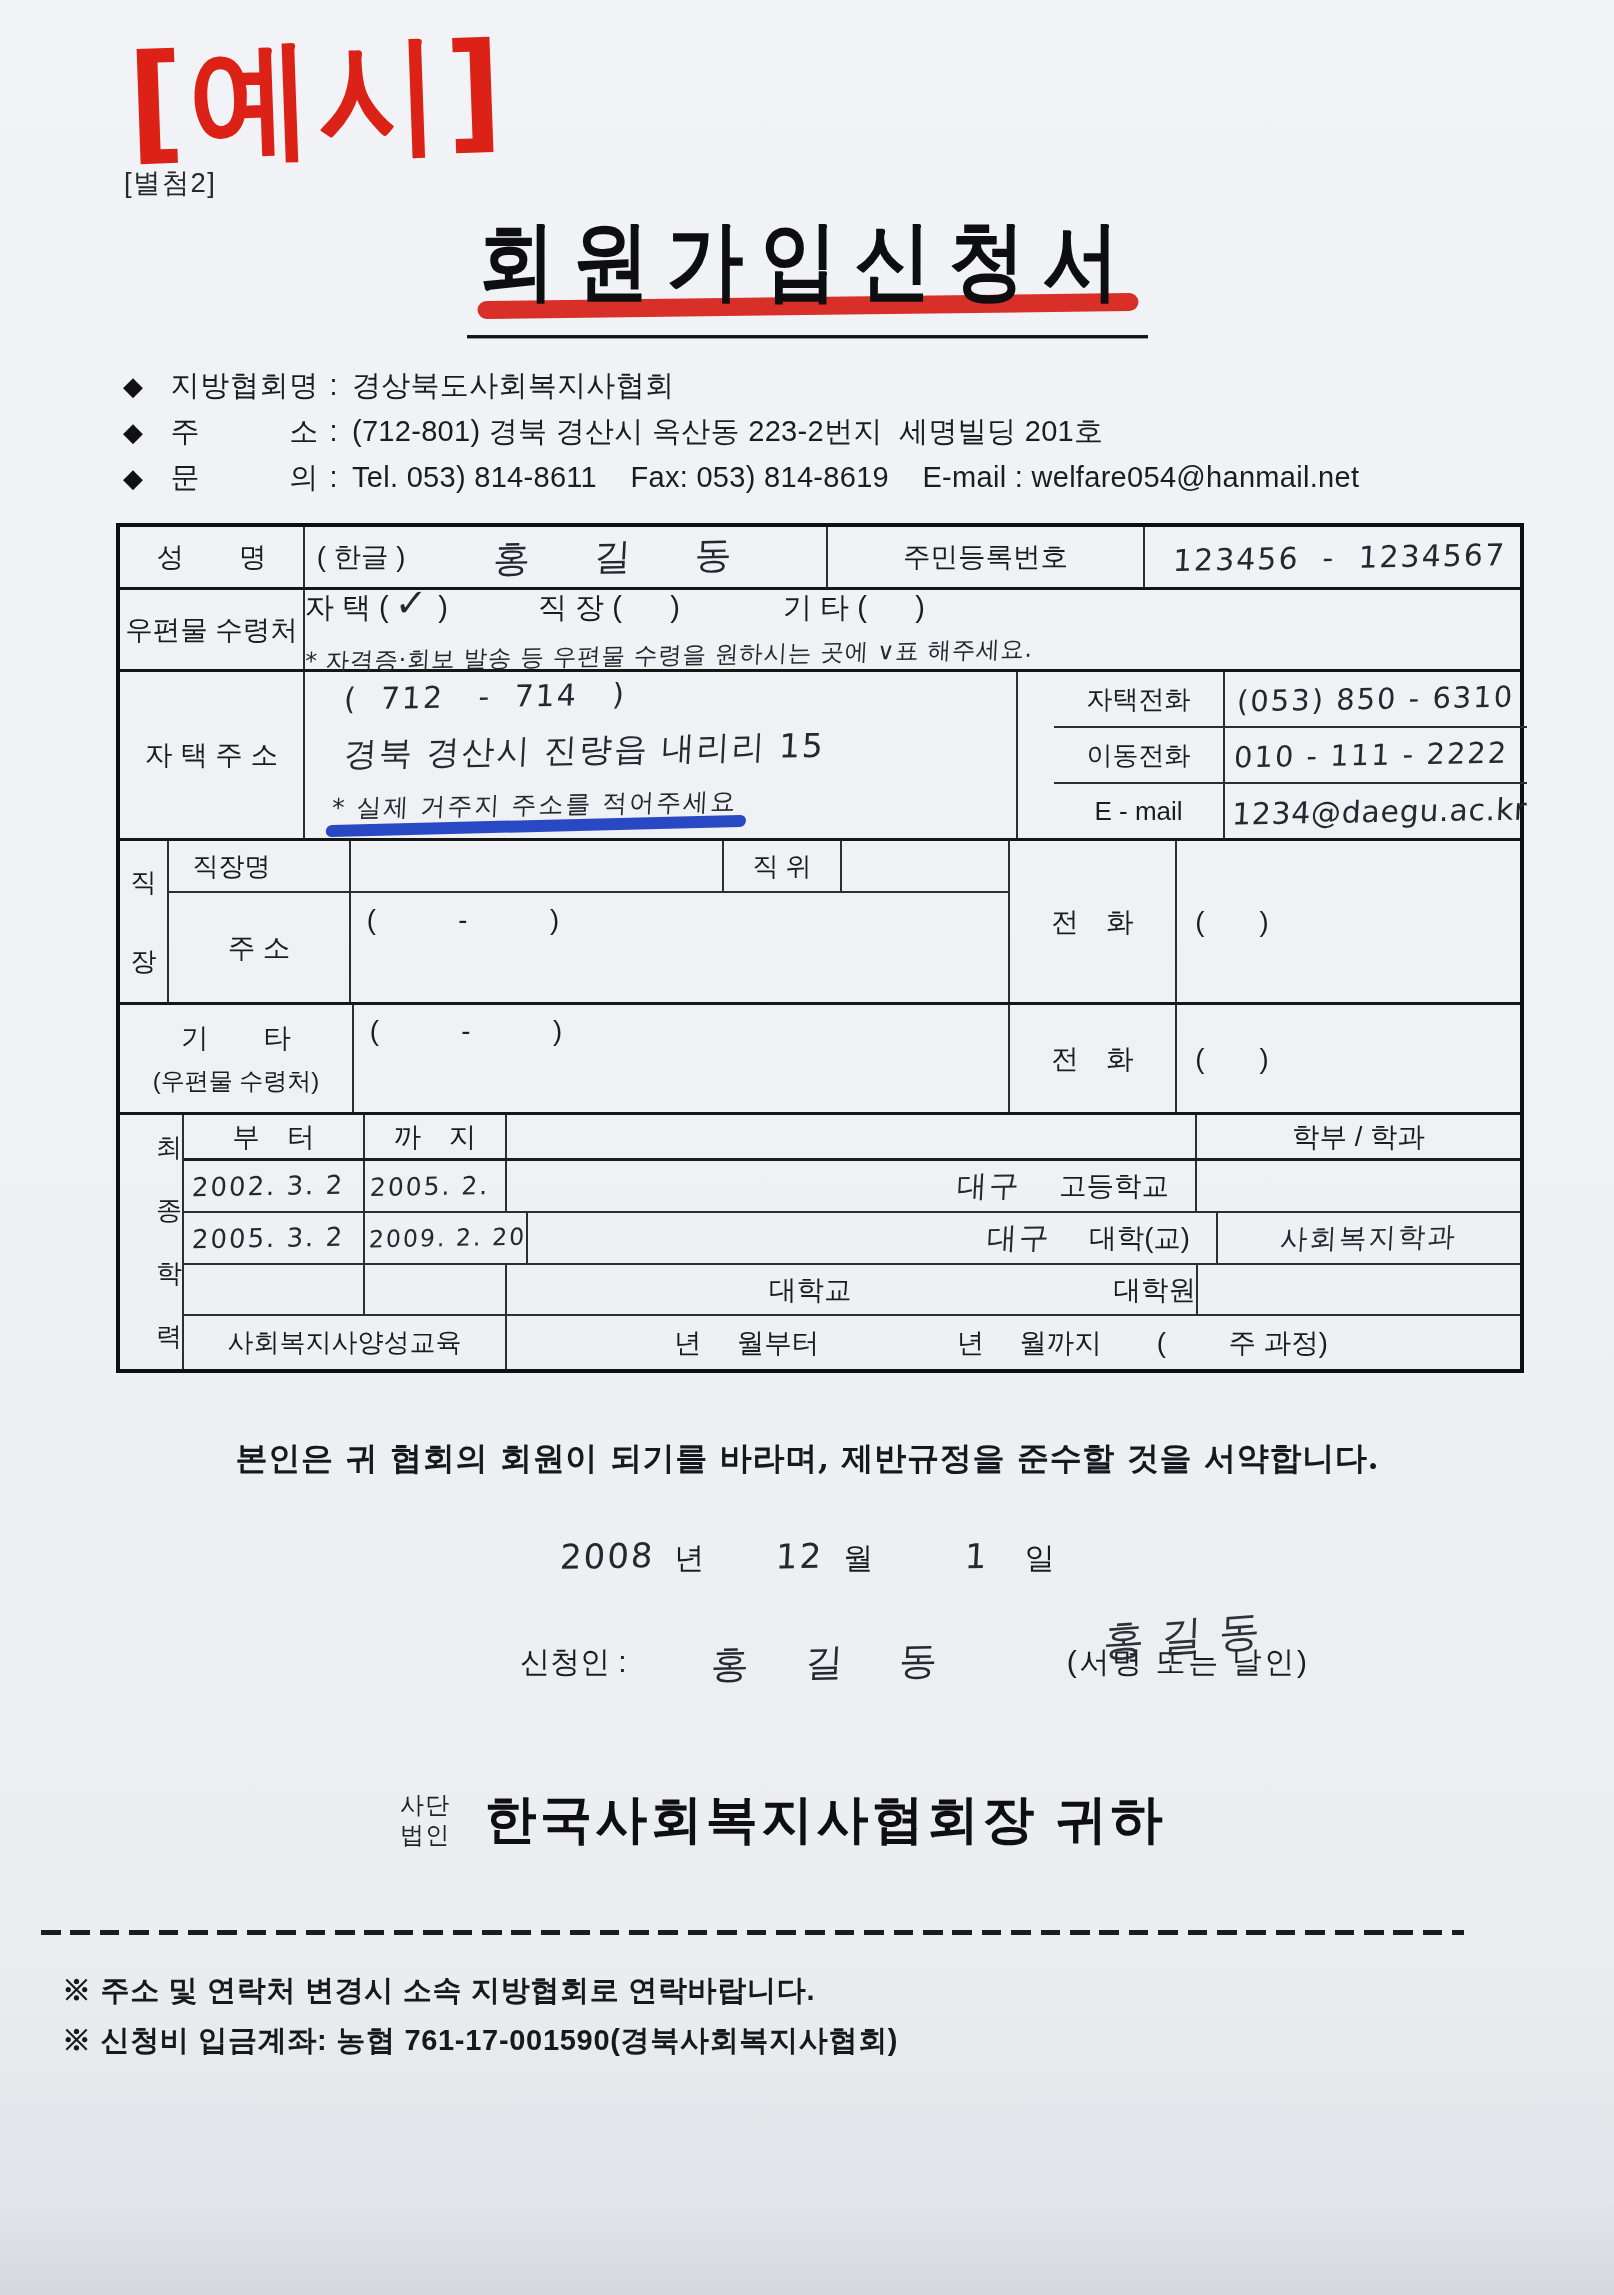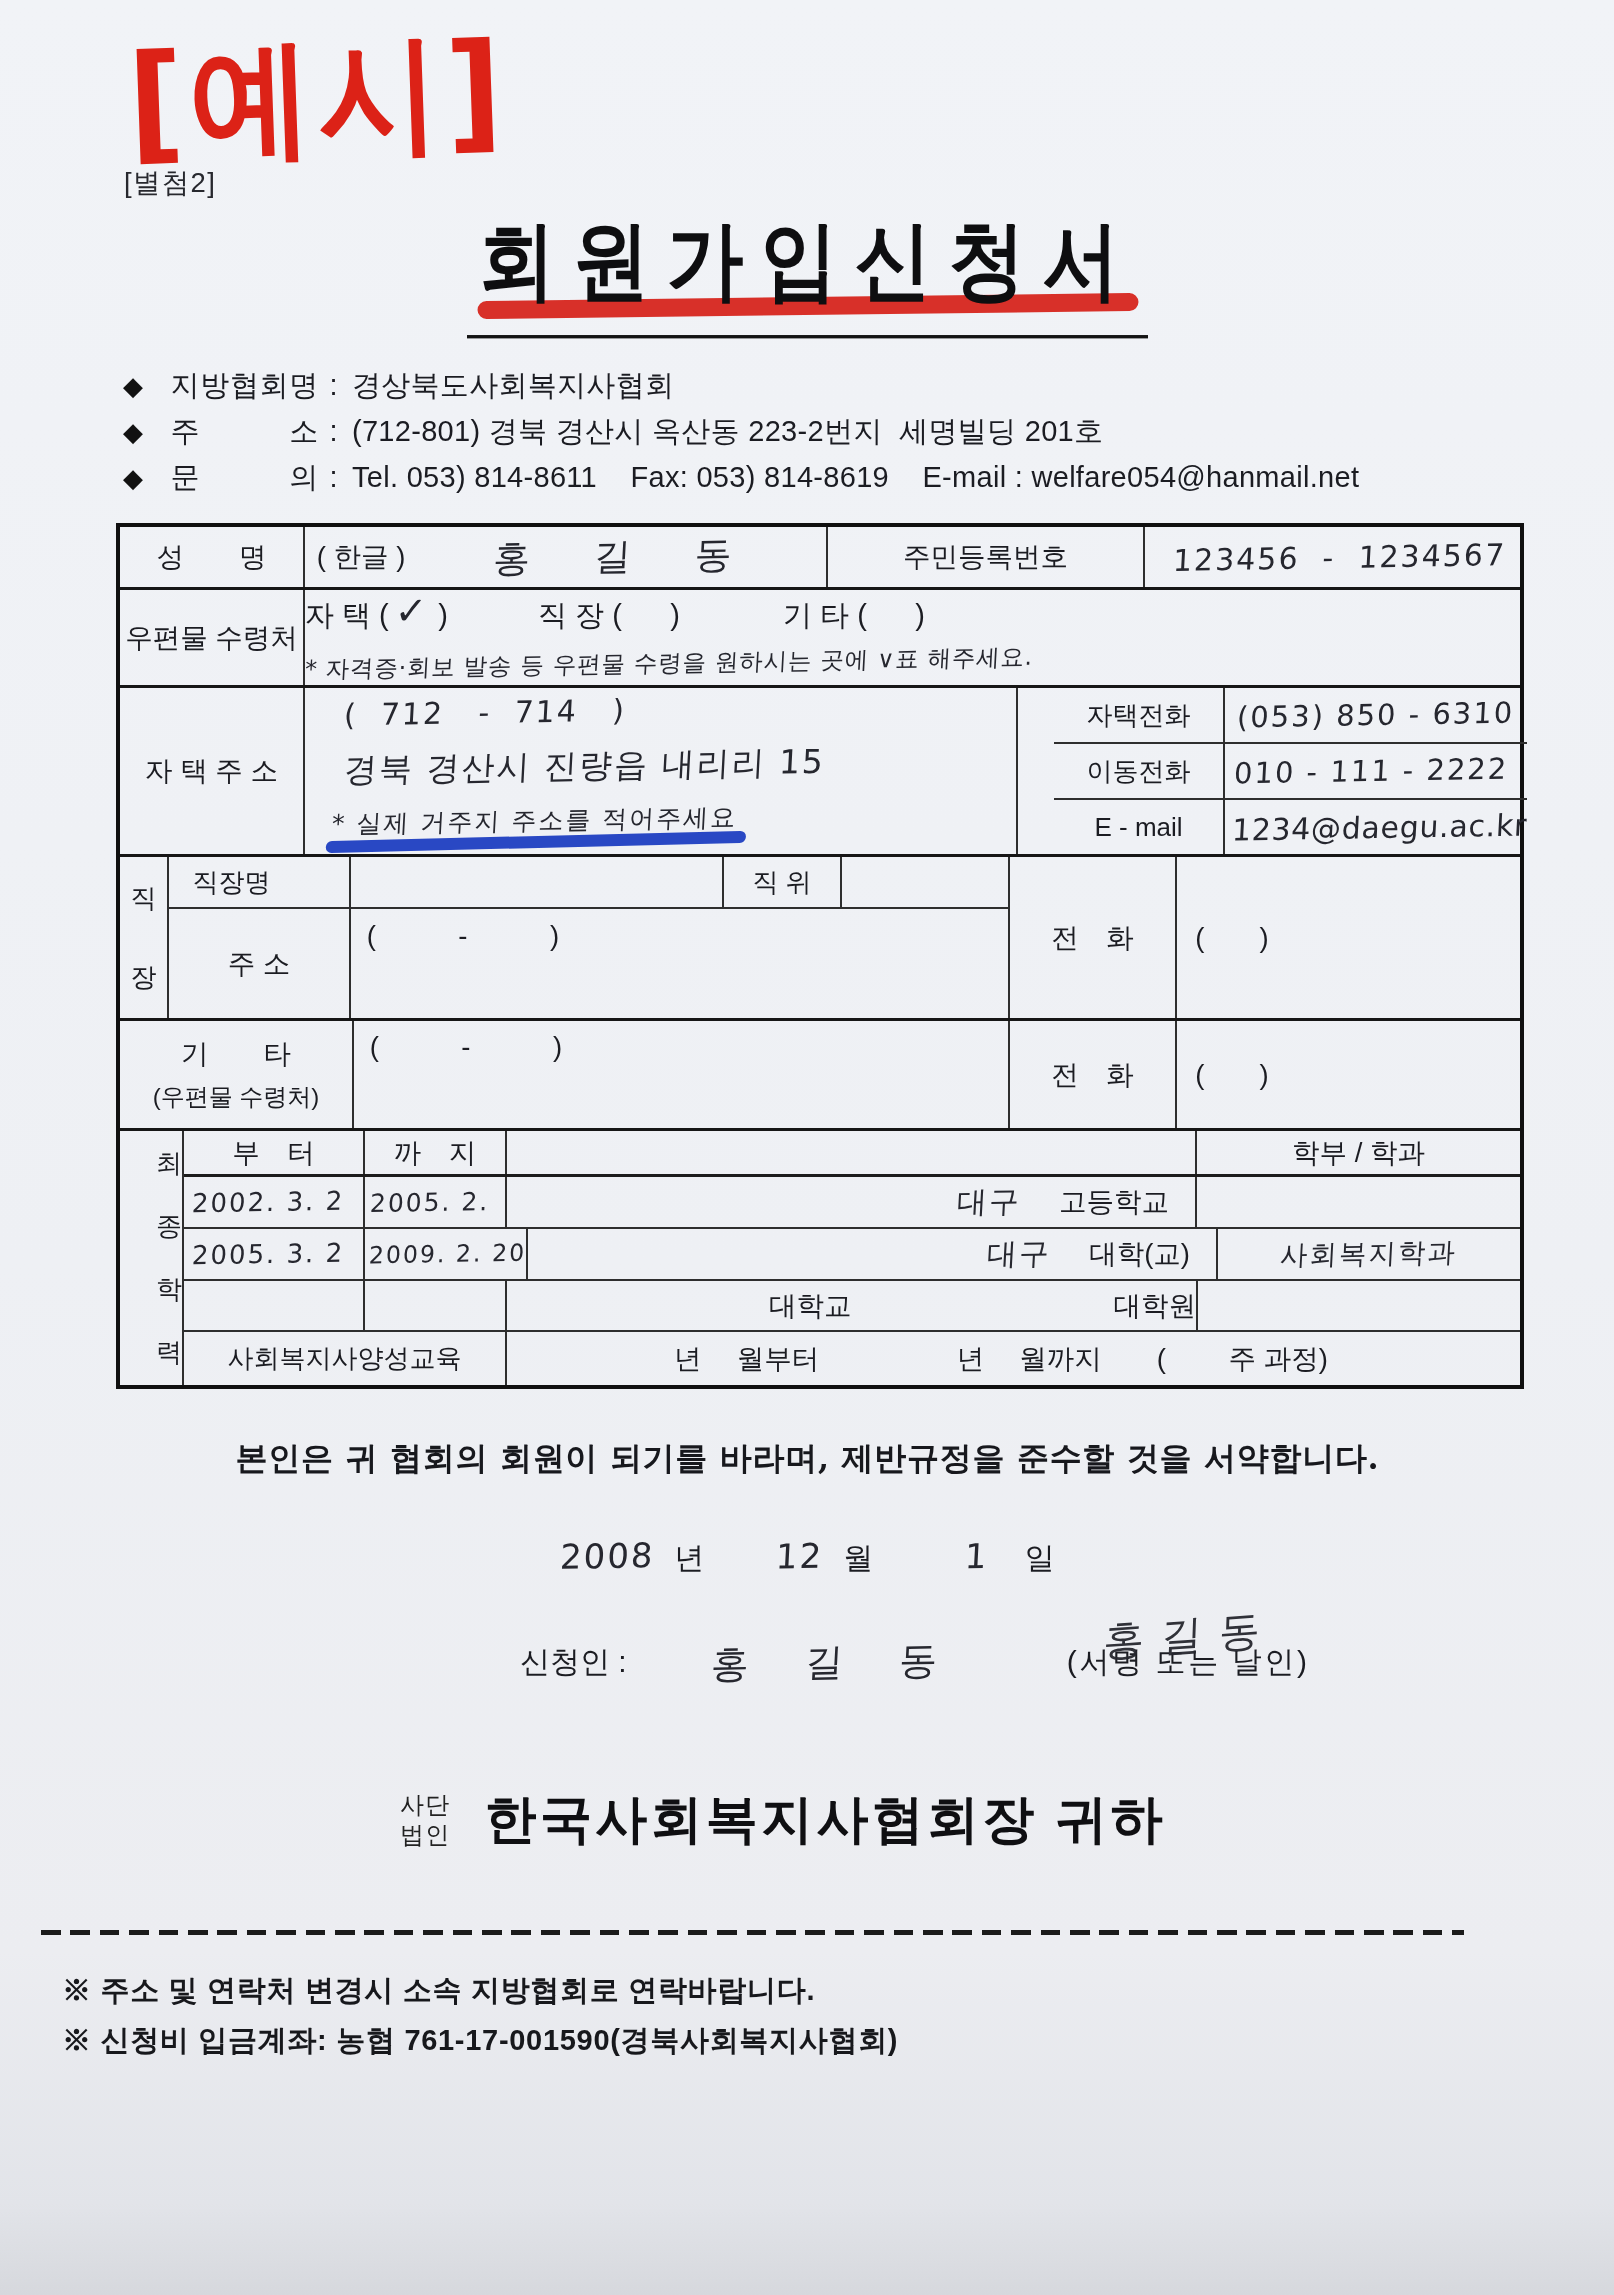--- a/index.html
+++ b/index.html
@@ -126,21 +126,21 @@
         <span class="hand" style="font-size:37px; margin-left:88px; letter-spacing:26px;">홍 길 동</span>
       </div>
       <div class="cell bl center" style="flex:0 0 317px;">
         <span>주민등록번호</span>
       </div>
       <div class="cell bl" style="flex:1; padding-left:27.5px;">
         <span class="hand hv">123456  -  1234567</span>
       </div>
     </div>
 
-    <div class="trow" style="height:98px;">
+    <div class="trow" style="height:82px;">
       <div class="cell center" style="flex:0 0 183px;">
         <span>우편물 수령처</span>
       </div>
       <div class="cell bl col" style="flex:1; align-items:stretch; justify-content:center; ">
         <div style="display:flex; align-items:center; gap:5.2px;">
           <span style="font-size:29px;">자 택 (</span>
           <span class="hand" style="font-size:38px; font-weight:700; margin:-9.2px 3.9px 0 1.3px;">✓</span>
           <span style="font-size:29px;">)</span>
           <span style="font-size:29px; margin-left:85px;">직 장 (      )</span>
           <span style="font-size:29px; margin-left:98px;">기 타 (      )</span>

